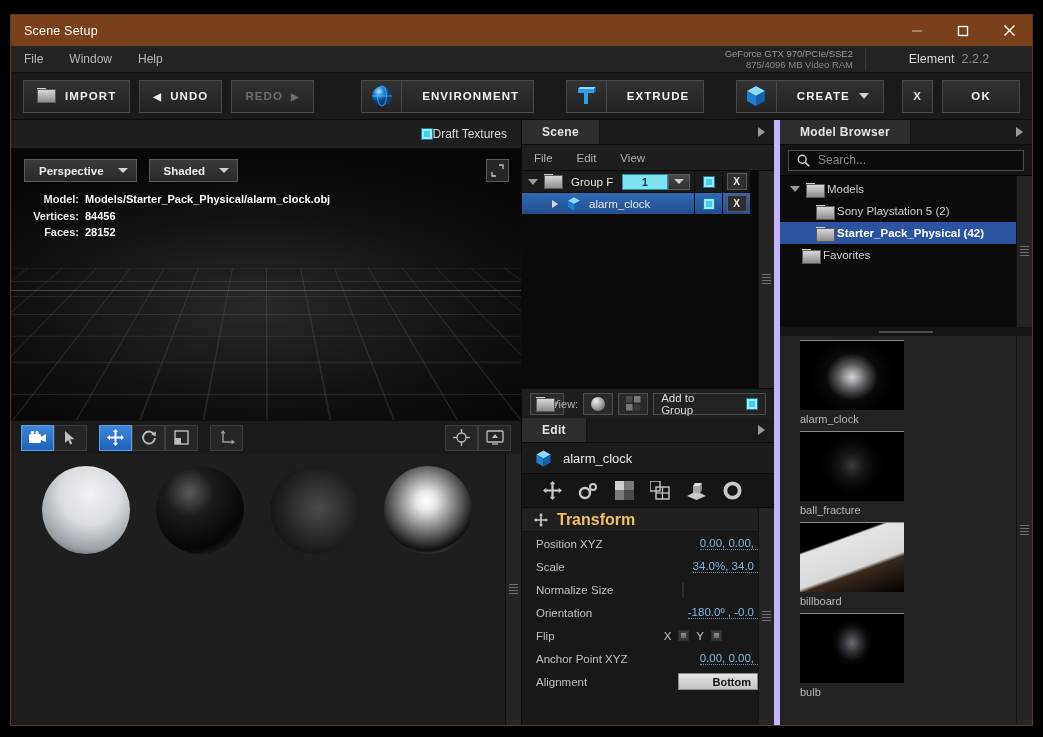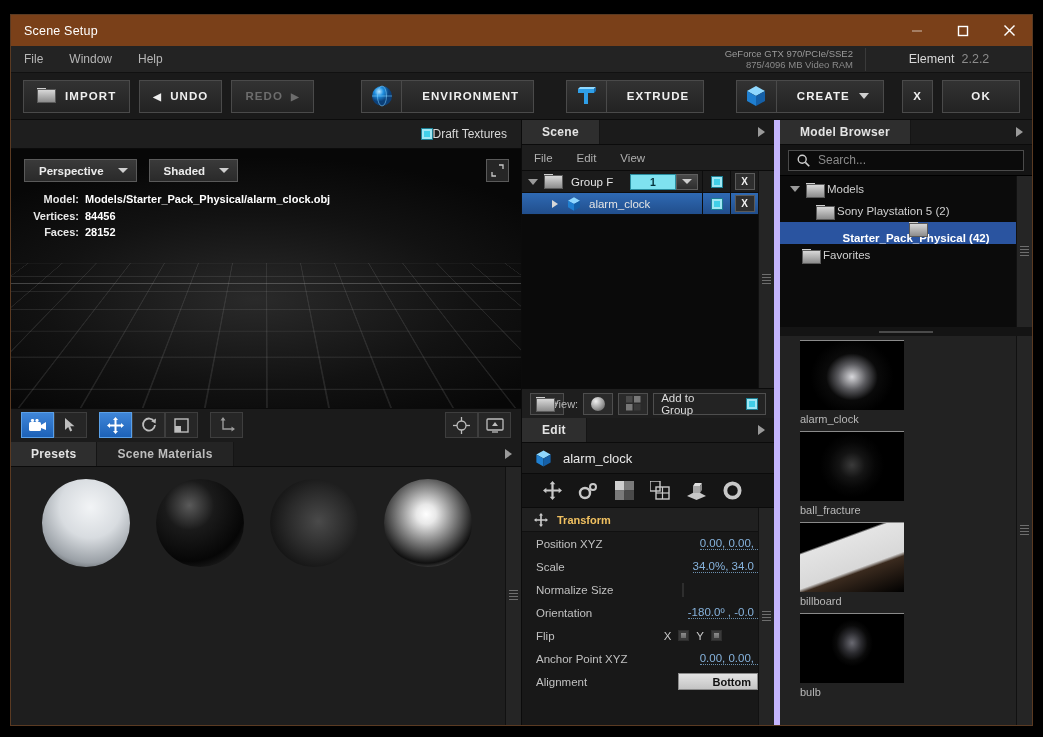--- a/index.html
+++ b/index.html
@@ -163,21 +163,21 @@
   .presets-scroll{flex:1;display:flex;gap:0;padding:12px 0 0 18px;overflow:hidden;}
   .mat{width:114px;text-align:center;}
   .matball{width:88px;height:88px;border-radius:50%;margin:0 auto;}
   .matlabel{font-size:11px;color:#b4b4b4;margin-top:6px;}
   .sbar{width:16px;background:#252525;border-left:1px solid #111;display:flex;align-items:center;justify-content:center;}
   .grip{width:9px;height:11px;background:
      repeating-linear-gradient(to bottom,#6e6e6e 0 1px,transparent 1px 3px);}
   
   .scene-menubar{height:26px;background:#1e1e1e;display:flex;align-items:center;border-bottom:1px solid #0b0b0b;flex:0 0 auto;}
   .scene-menubar .mi{color:#b0b0b0;font-size:11.5px;padding:0 12px;}
-  .scene-tree{flex:1;background:#0a0a0a;min-height:0;position:relative;display:flex;}
+  .scene-tree{flex:1;background:#0a0a0a;min-height:0;position:relative;display:flex;gap:8px;}
   .tree-rows{flex:1;}
   .trow{height:22px;display:flex;align-items:center;background:#1b1b1b;border-bottom:1px solid #0d0d0d;}
   .trow.sel{background:linear-gradient(#2f6ab4,#214e8c);}
   .trow .tw{width:22px;display:flex;align-items:center;justify-content:center;}
   .tri-d{width:0;height:0;border-left:5px solid transparent;border-right:5px solid transparent;border-top:6px solid #9a9a9a;}
   .tri-r2{width:0;height:0;border-top:4px solid transparent;border-bottom:4px solid transparent;border-left:6px solid #d8d8d8;}
   .cube-ico{width:16px;height:16px;position:relative;}
   .tname{color:#e4e4e4;font-size:11.5px;margin-left:7px;flex:1;}
   .spinner{width:46px;height:16px;background:#7fe2f0;border:1px solid #2a8ea0;color:#06323c;font-size:10.5px;font-weight:bold;display:flex;align-items:center;justify-content:center;}
   .spin-ar{width:22px;height:16px;background:linear-gradient(#4a4a4a,#2e2e2e);border:1px solid #5e5e5e;display:flex;align-items:center;justify-content:center;margin-right:4px;}
@@ -188,34 +188,34 @@
   .viewlbl{color:#b8b8b8;font-size:11px;margin-left:-18px;}
   .addgrp{height:22px;background:#232323;border:1px solid #4e4e4e;display:flex;align-items:center;gap:20px;padding:0 7px;color:#dcdcdc;font-size:11.5px;}
   
   .edit-obj{height:31px;background:#1b1b1b;display:flex;align-items:center;gap:10px;padding-left:12px;border-bottom:1px solid #0b0b0b;flex:0 0 auto;}
   .edit-obj .nm{color:#e8e8e8;font-size:13px;}
   .edit-icons{height:34px;background:#151515;display:flex;align-items:center;gap:0;padding-left:12px;border-bottom:1px solid #0b0b0b;flex:0 0 auto;}
   .eico{width:36px;height:28px;display:flex;align-items:center;justify-content:center;}
   .prop-area{flex:1;background:#181818;min-height:0;display:flex;}
   .prop-list{flex:1;}
   .prop-hdr{height:24px;display:flex;align-items:center;gap:9px;padding-left:12px;background:#202020;border-bottom:1px solid #101010;}
-  .prop-hdr .t{color:#f0c060;font-size:11px;font-weight:bold;}
+  .prop-hdr .t{color:#f0c060;font-size:16px;font-weight:bold;}
   .prow{height:23px;display:flex;align-items:center;padding-left:14px;}
   .prow .lbl{color:#c0c0c0;font-size:11.5px;flex:1;}
   .prow .val{color:#86b3dd;font-size:11.5px;padding-right:4px;white-space:nowrap;}
   .uline{border-bottom:1px dotted #6a8fae;}
   .sqchk{width:11px;height:11px;background:linear-gradient(#9a9a9a,#5e5e5e);border:1px solid #2e2e2e;box-shadow:inset 0 0 0 2px #3a3a3a;}
   .align-btn{width:80px;height:17px;background:linear-gradient(#e4e4e4,#c4c4c4);border:1px solid #8a8a8a;color:#111;font-size:11px;font-weight:bold;display:flex;align-items:center;justify-content:flex-end;padding-right:6px;}
   
   .mb-search{height:30px;background:#141414;display:flex;align-items:center;padding:0 8px;flex:0 0 auto;}
   .mb-input{flex:1;height:21px;background:#0b0b0b;border:1px solid #4a4a4a;display:flex;align-items:center;gap:8px;padding:0 8px;}
   .mb-input .ph{color:#8a8a8a;font-size:12px;}
   .mb-tree{height:152px;background:#0b0b0b;display:flex;flex:0 0 auto;border-top:1px solid #000;}
   .mbrow{height:22px;display:flex;align-items:center;gap:6px;color:#cfcfcf;font-size:11.5px;}
-  .mbrow.sel{background:#2a54a0;color:#fff;font-weight:bold;flex-direction:column;}
+  .mbrow.sel{background:#2a54a0;color:#fff;font-weight:bold;}
   .mb-split{height:9px;background:#141414;display:flex;align-items:center;justify-content:center;flex:0 0 auto;}
   .mb-split .hgrip{width:54px;height:2px;background:#4a4a4a;}
   .mb-thumbs{flex:1;background:#222222;display:flex;min-height:0;overflow:hidden;}
   .thumbcol{flex:1;padding:4px 0 0 20px;}
   .thumb{margin-bottom:6px;}
   .thumbimg{width:104px;height:70px;background:#000;border-top:1px solid #8a8a8a;}
   .thumblabel{color:#b8b8b8;font-size:11px;margin-top:3px;}
 </style>
 </head>
 <body>
@@ -428,28 +428,20 @@
         </div>
         <div class="vbtn">
           <svg width="18" height="15" viewBox="0 0 18 15">
               <rect x="1" y="1" width="16" height="11" rx="1" fill="none" stroke="#bdbdbd" stroke-width="1.3"></rect>
               <polygon points="9,4 12,8 6,8" fill="#bdbdbd"></polygon>
               <line x1="6" y1="14" x2="12" y2="14" stroke="#bdbdbd" stroke-width="1.3"></line>
             </svg>
         </div>
       </div>
 
-      <div class="panelhdr">
-        <div class="ptab">Presets</div>
-        <div class="ptab inactive">Scene Materials</div>
-        <div class="fill"></div>
-        <div class="phmenu">
-            <span class="tri-r"></span>
-          </div>
-      </div>
 
       <div class="presets-body">
         <div class="presets-scroll">
           <div class="mat">
             <div class="matball" style="background:radial-gradient(circle at 55% 32%, #f2f4f6 0%, #d8dce0 40%, #9aa0a6 72%, #1a1c1e 100%);"></div>
             <div class="matlabel"></div>
           </div>
           <div class="mat">
             <div class="matball" style="background:radial-gradient(circle at 38% 30%, #5a5a5a 0%, #1a1a1a 30%, #060606 68%, #3a3a3a 100%);"></div>
             <div class="matlabel"></div>

